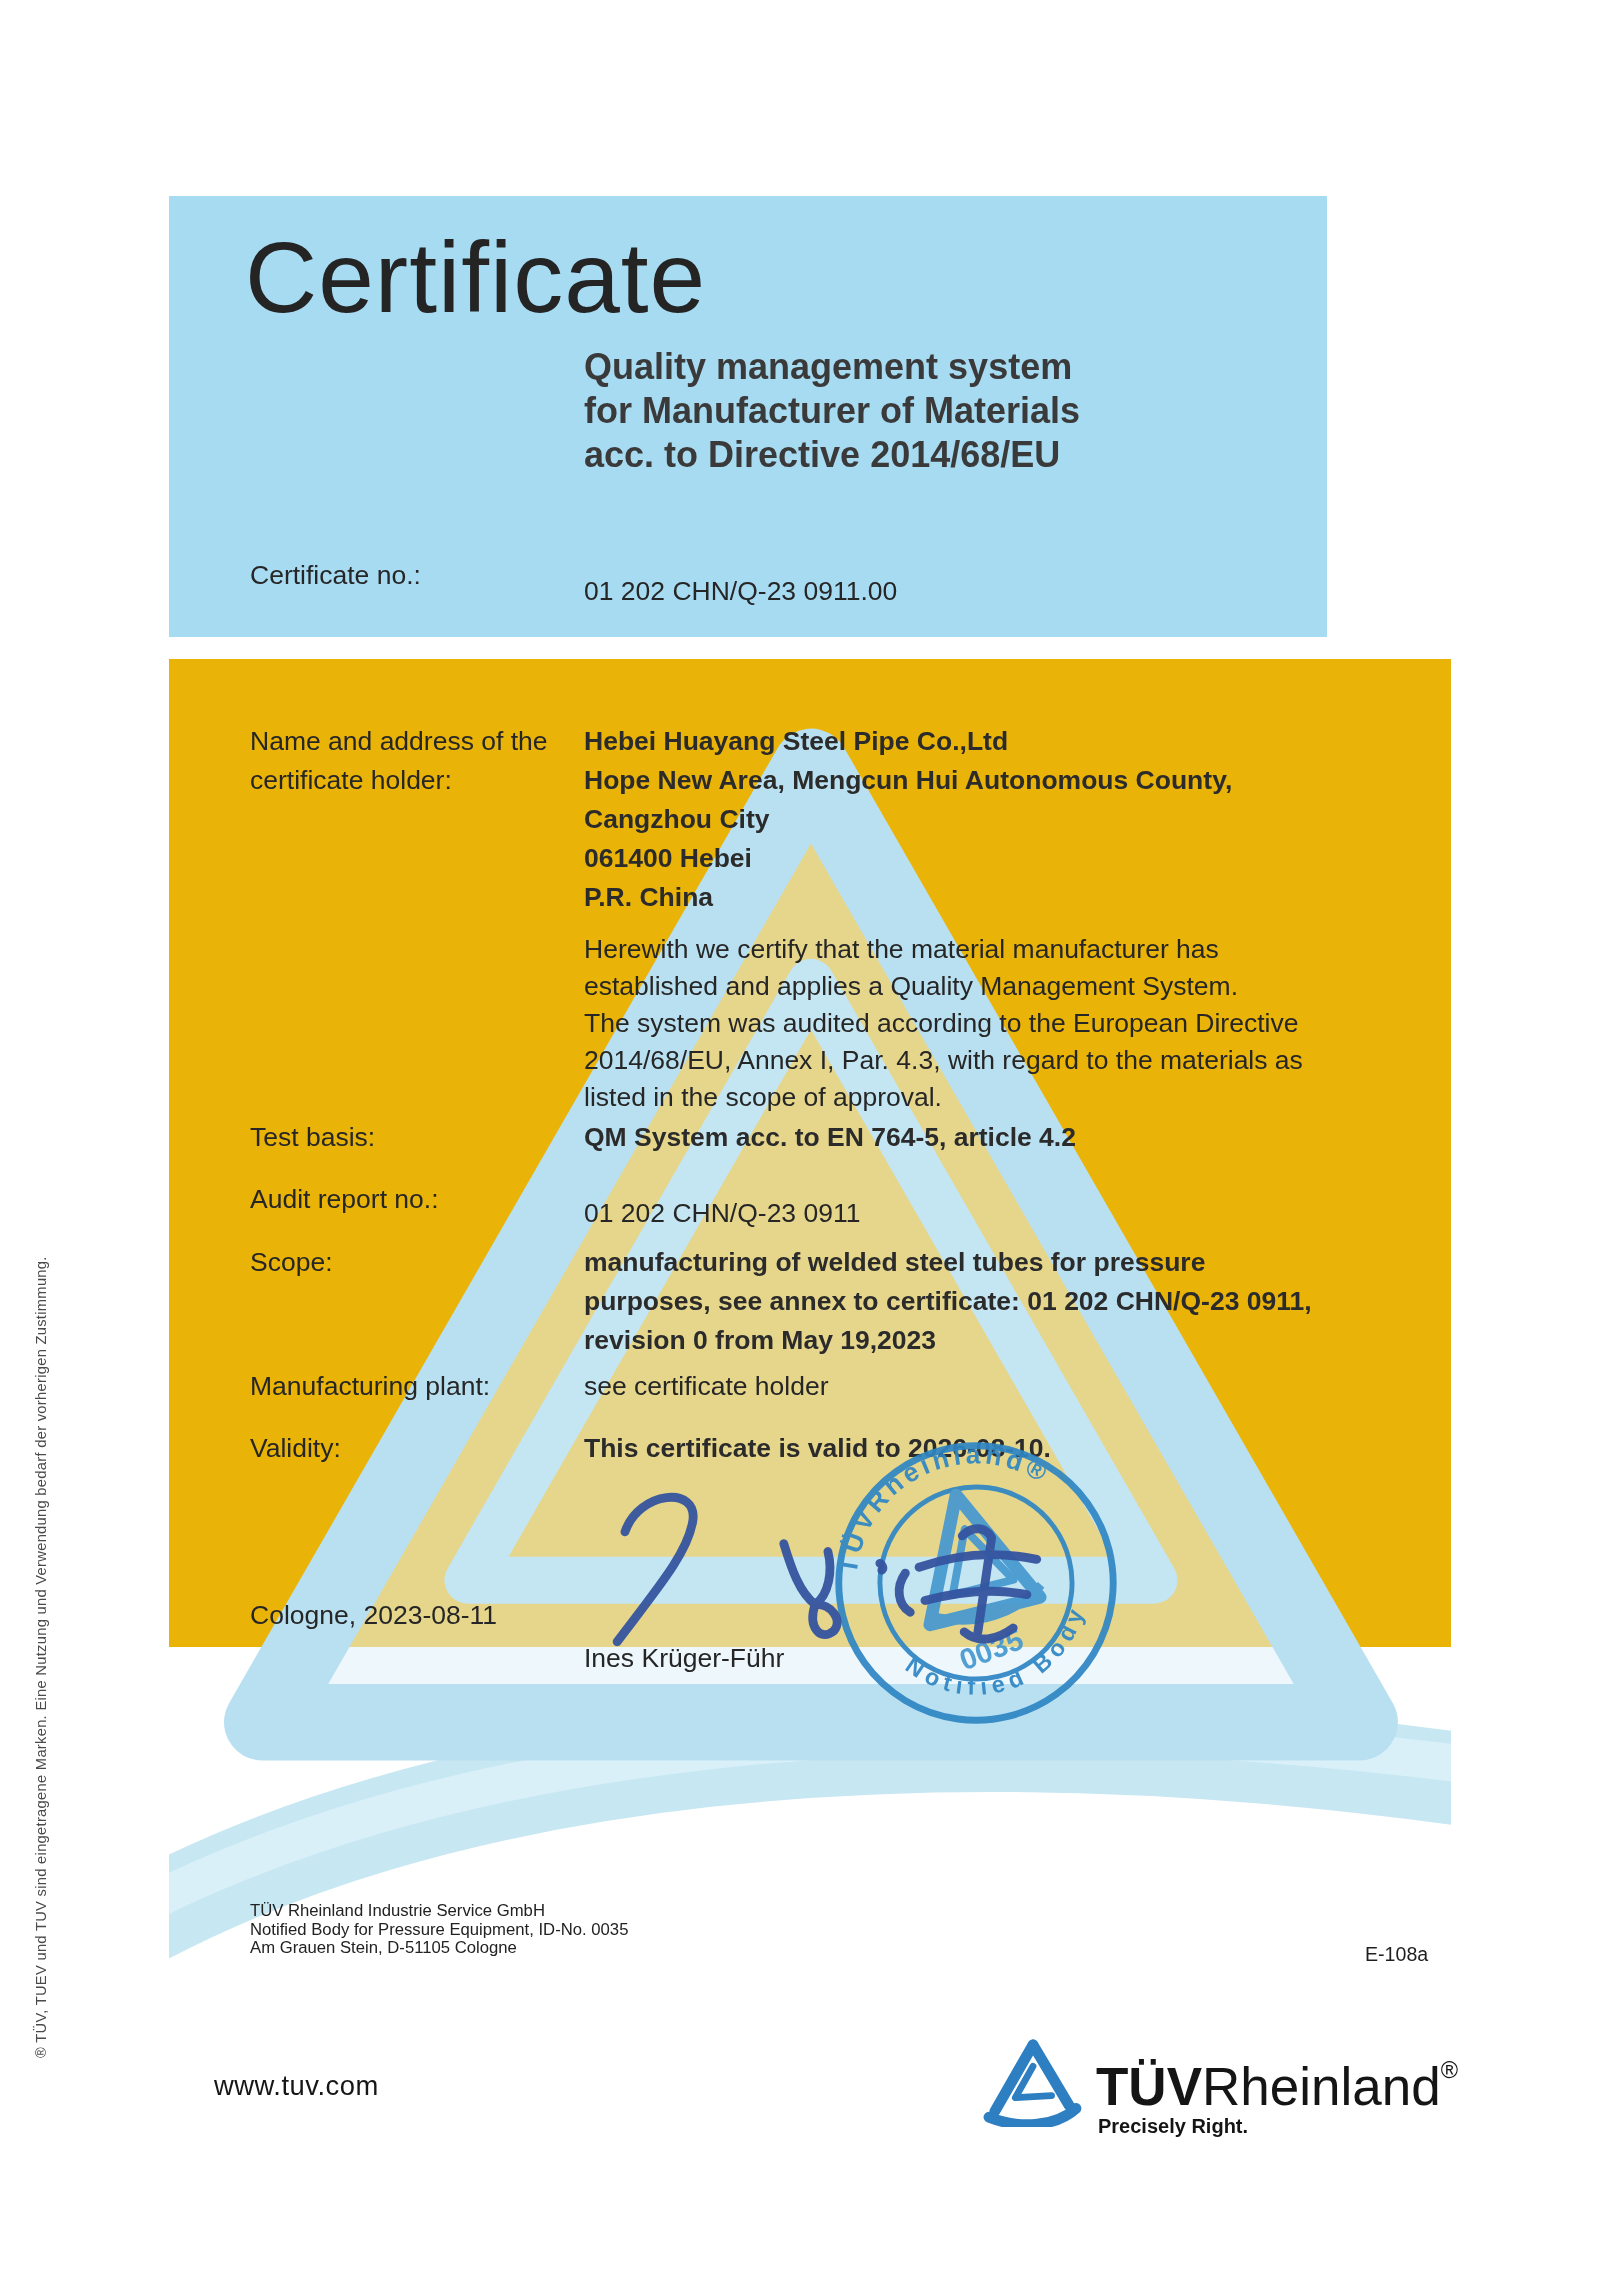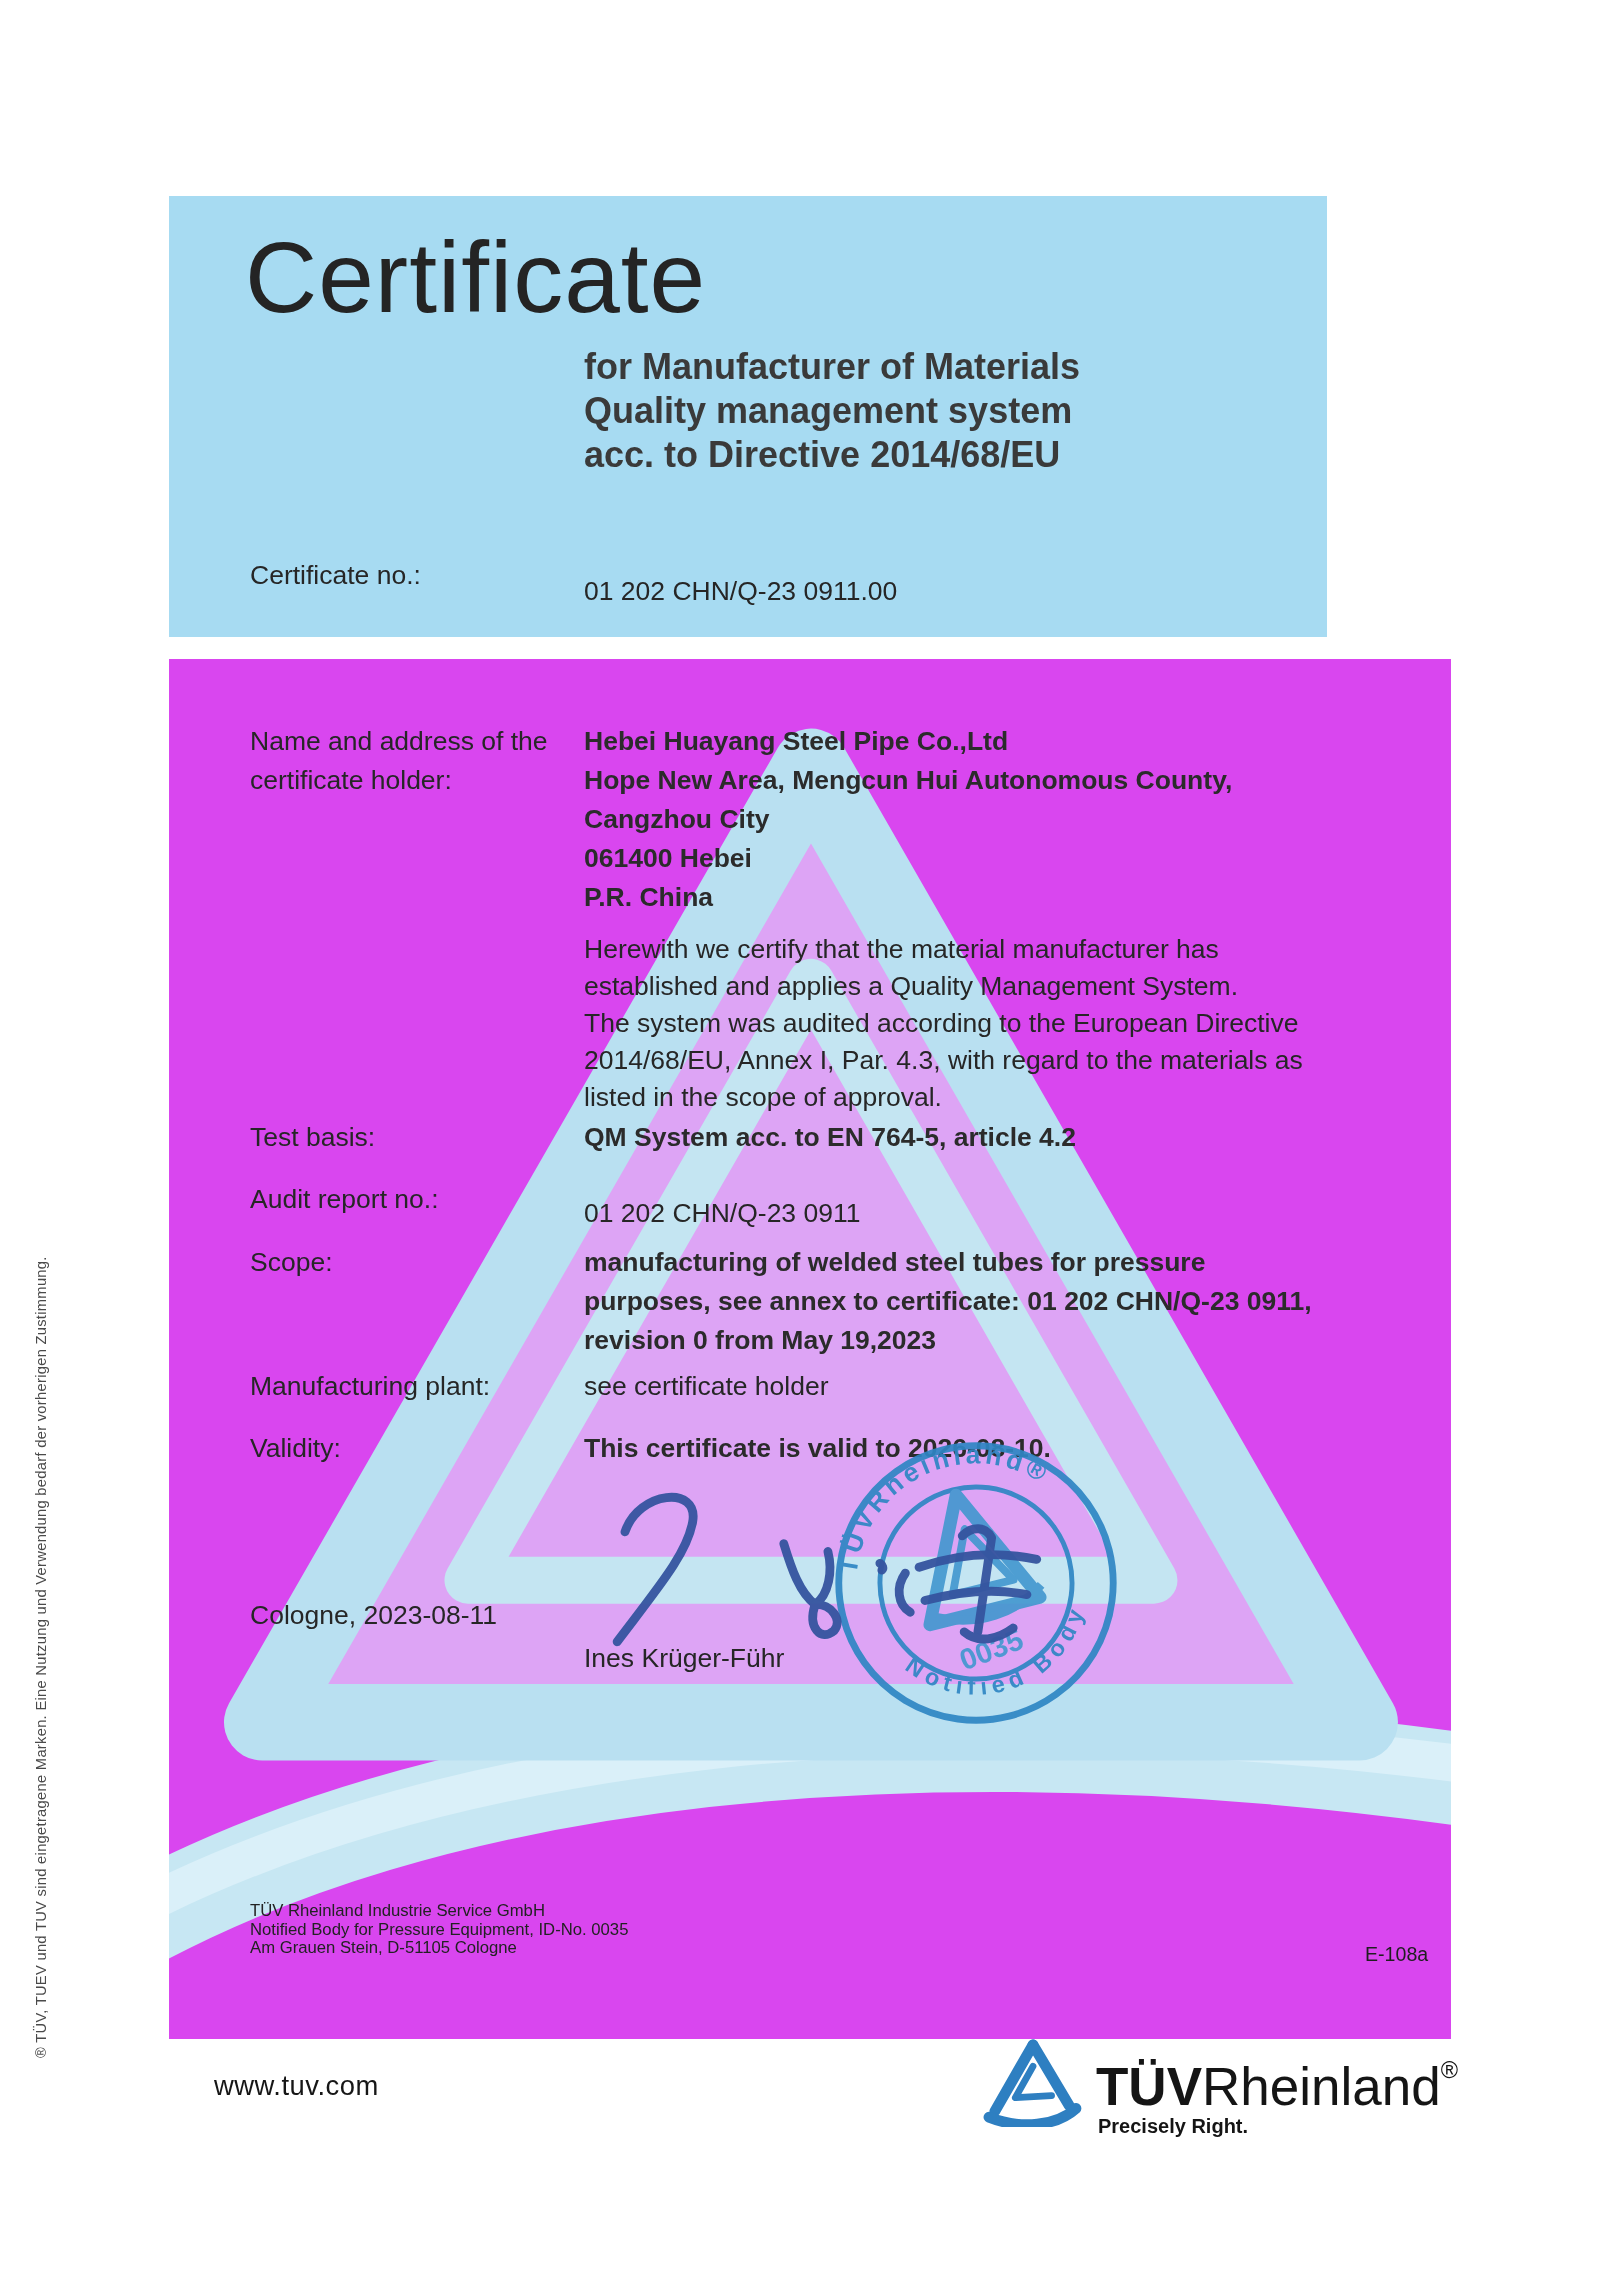--- a/index.html
+++ b/index.html
@@ -8,22 +8,22 @@
     background:#ffffff;
     font-family:"Liberation Sans","DejaVu Sans",sans-serif;
     color:#2a2a2a;
   }
   .abs{position:absolute;}
   .header-block{
     left:169px;top:196px;width:1158px;height:441px;
     background:#a7dbf2;
   }
   .main-block{
-    left:169px;top:659px;width:1282px;height:1380px;
-    background:#d946ef;
+    left:169px;top:659px;width:1282px;height:988px;
+    background:#eab308;
   }
   .watermark{position:absolute;left:0;top:0;pointer-events:none;}
   .doc-title{
     left:76px;top:29px;
     font-size:100px;line-height:1.05;font-weight:400;
     color:#242424;letter-spacing:1px;
   }
   .heading{left:415px;top:149px;font-size:36px;font-weight:700;color:#3a3a3a;line-height:44px;}
   .lbl{font-size:26.5px;color:#262626;line-height:39px;}
   .val{font-size:26.5px;color:#262626;line-height:39px;}
@@ -49,22 +49,22 @@
 </head>
 <body>
 
 <div class="page">
 
   <div class="abs side-note">® TÜV, TUEV und TUV sind eingetragene Marken. Eine Nutzung und Verwendung bedarf der vorherigen Zustimmung.</div>
 
   <div class="abs header-block">
     <div class="abs doc-title">Certificate</div>
     <div class="abs heading">
+      <div>Quality management system</div>
       <div>for Manufacturer of Materials</div>
-      <div>Quality management system</div>
       <div>acc. to Directive 2014/68/EU</div>
     </div>
     <div class="abs lbl" style="left:81px;top:360px;">Certificate no.:</div>
     <div class="abs val" style="left:415px;top:376px;">01 202 CHN/Q-23 0911.00</div>
   </div>
 
   <div class="abs main-block">
 
     <svg class="watermark" width="1282" height="1319" viewBox="0 0 1308 1346">
       <path d="M -60 1305 C 260 1120, 760 1060, 1368 1150" stroke="#c7e7f3" stroke-width="95" fill="none"></path>

